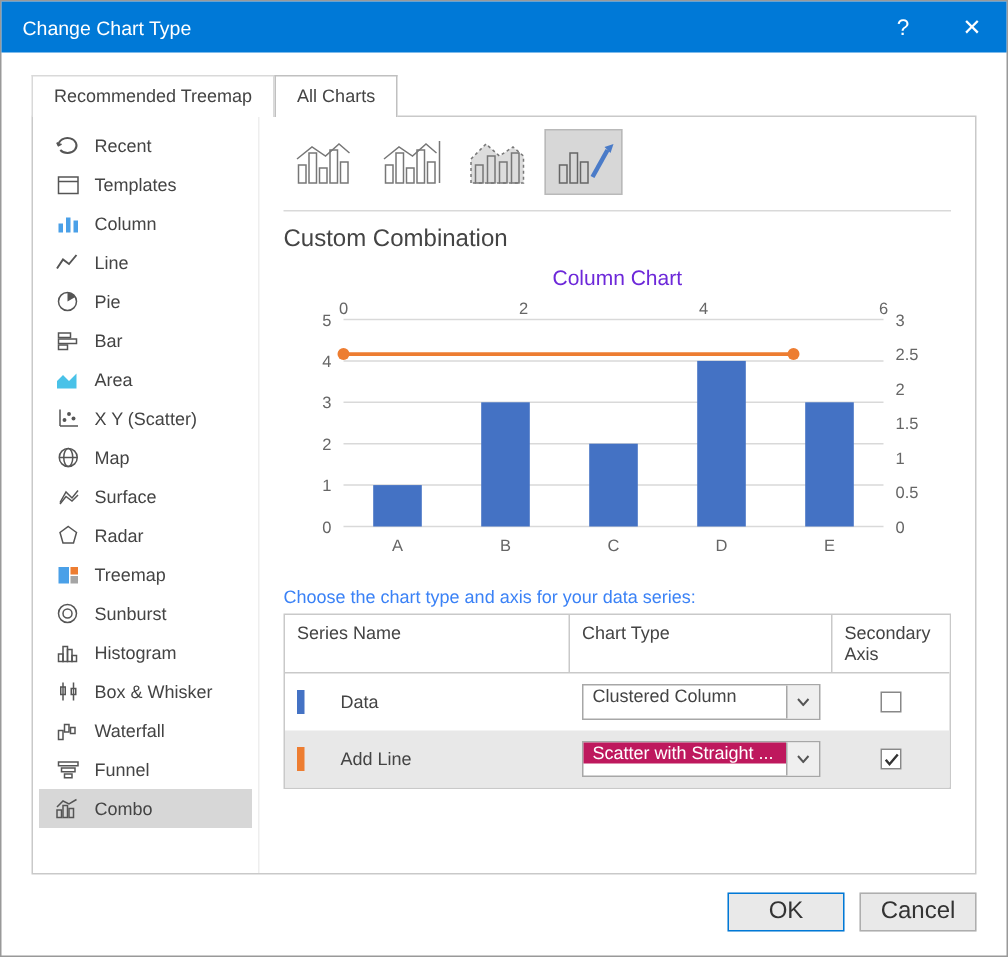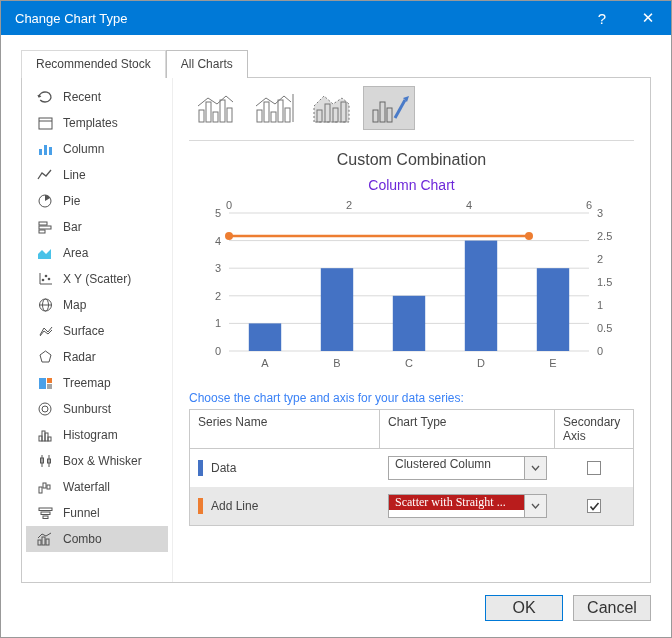--- a/index.html
+++ b/index.html
@@ -120,21 +120,20 @@
     cursor:pointer;
   }
   .type-thumb.selected {
     background: #d7d7d7;
     border-color:#b9b9b9;
   }
   .section-title {
     font-size: 16px;
     color: #444;
     margin: 10px 0 8px 0;
-    text-align: center;
   }
   .chart-title {
     text-align:center;
     font-size:14px;
     color:#6d28d9;
     margin-bottom:2px;
   }
   .chart-box {
     height: 200px;
     position: relative;
@@ -164,21 +163,21 @@
   .col-type{ width:175px;}
   .col-axis{ flex:1; text-align:left;}
   .series-row {
     display:flex;
     align-items:center;
     height:38px;
   }
   .series-row.selected {
     background:#e8e8e8;
   }
-  .series-row .cell { padding:0 8px; display:flex;align-items:center;gap:8px;}
+  .series-row .cell { padding:0 8px; display:flex;align-items:center;gap:24px;}
   .series-row .col-name{ width:190px;}
   .series-row .col-type{ width:175px;}
   .series-row .col-axis{ flex:1; justify-content:center;}
   .swatch {
     width:5px; height:16px;
   }
   .dropdown {
     display:flex;
     width:100%;
     border:1px solid #a7a7a7;
@@ -189,21 +188,21 @@
   }
   .dropdown .dd-text{ flex:1; padding:0 6px; overflow:hidden; white-space:nowrap; text-overflow:ellipsis;}
   .dropdown .dd-arrow{
     width:22px;height:100%;
     border-left:1px solid #a7a7a7;
     display:flex;align-items:center;justify-content:center;
     background:#efefef;
     color:#555;
   }
   .dropdown.highlight .dd-text{
-    background:#b91c1c;color:#fff;font-family:Liberation Serif, serif;
+    background:#be185d;color:#fff;
   }
   .checkbox{
     width:14px;height:14px;border:1px solid #888;background:#fff;
     display:flex;align-items:center;justify-content:center;font-size:11px;color:#333;
   }
   
   .footer {
     display:flex;
     justify-content:flex-end;
     gap:10px;
@@ -227,21 +226,21 @@
 <div class="window">
 
   <div class="titlebar">
     <span>Change Chart Type</span>
     <div class="spacer"></div>
     <div class="win-btn">?</div>
     <div class="win-btn">✕</div>
   </div>
 
   <div class="tabstrip">
-    <div class="tab inactive">Recommended Stock</div>
+    <div class="tab inactive">Recommended Treemap</div>
     <div class="tab active">All Charts</div>
   </div>
 
   <div class="body">
 
     <div class="sidebar">
       <div class="side-item">
         <span class="ico">
             <svg width="16" height="14" viewBox="0 0 16 14">
               <path d="M2 7 A6 5 0 1 1 3.2 10" fill="none" stroke="#555" stroke-width="1.3"></path>

